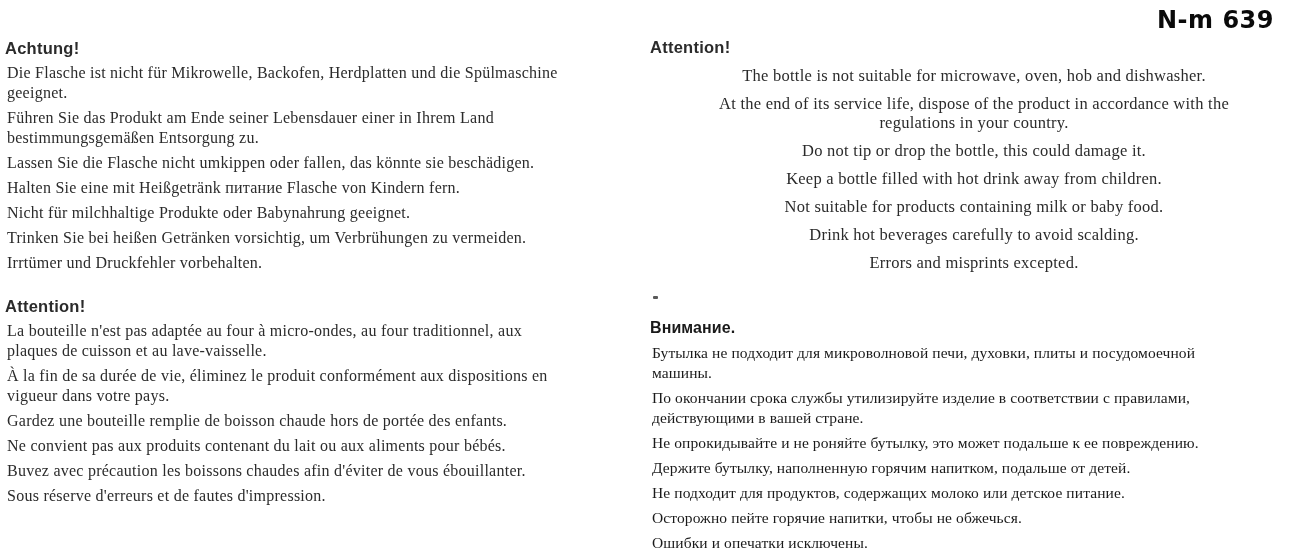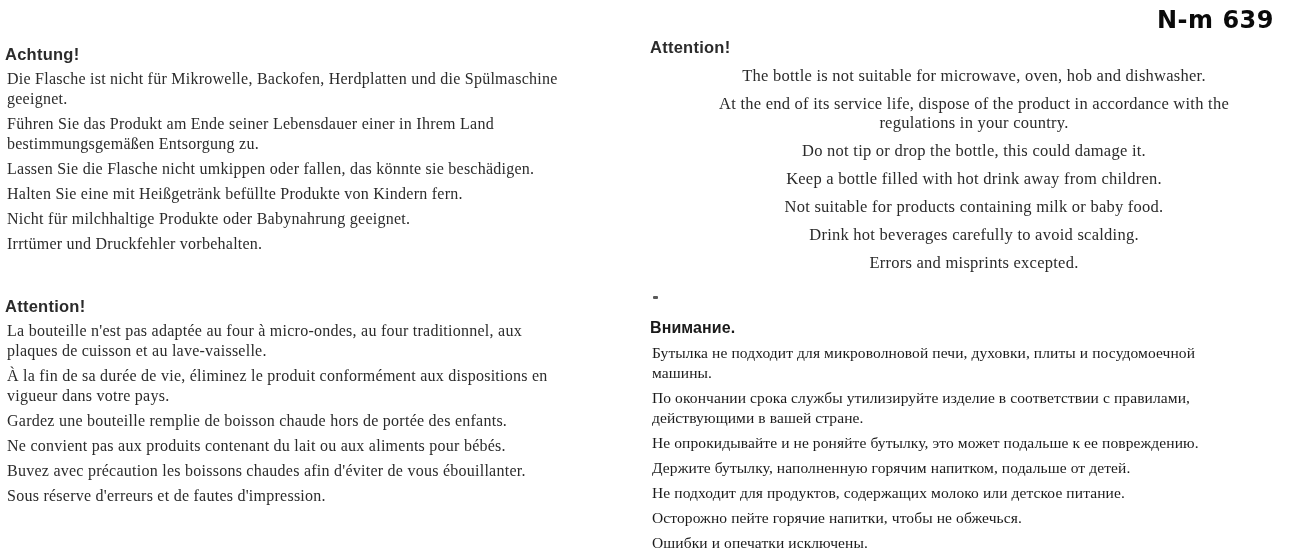--- a/index.html
+++ b/index.html
@@ -54,21 +54,21 @@
   .block-english p.line { line-height: 19px; margin-top: 9px; text-align: center; }
   
   .cyr {
     font-size: 15.5px;
     color: #1a1a1a;
     letter-spacing: 0.1px;
   }
   .cyr h2 { font-size: 16px; line-height: 20px; }
   .cyr p.line { line-height: 20px; margin-top: 5px; }
 
-  .block-german  { left: 5px;   top: 44px;  width: 642px; }
+  .block-german  { left: 5px;   top: 38px;  width: 642px; }
   .block-english { left: 650px; top: 38px;  width: 648px; }
   .block-french  { left: 5px;   top: 296px; width: 642px; }
   .block-russian { left: 650px; top: 318px; width: 648px; }
 
   .stray-mark {
     position: absolute;
     left: 653px;
     top: 296px;
     width: 5px;
     height: 3px;
@@ -81,22 +81,23 @@
 
 <div class="doc-code">N-m 639</div>
 
 <section class="block geo block-german">
   <h2>Achtung!</h2>
   <p class="line">Die Flasche ist nicht für Mikrowelle, Backofen, Herdplatten und die Spülmaschine
 geeignet.</p>
   <p class="line">Führen Sie das Produkt am Ende seiner Lebensdauer einer in Ihrem Land
 bestimmungsgemäßen Entsorgung zu.</p>
   <p class="line">Lassen Sie die Flasche nicht umkippen oder fallen, das könnte sie beschädigen.</p>
-  <p class="line">Halten Sie eine mit Heißgetränk befüllte Produkte von Kindern fern.</p>
+  <p class="line">Halten Sie eine mit Heißgetränk питание Flasche von Kindern fern.</p>
   <p class="line">Nicht für milchhaltige Produkte oder Babynahrung geeignet.</p>
+  <p class="line">Trinken Sie bei heißen Getränken vorsichtig, um Verbrühungen zu vermeiden.</p>
   <p class="line">Irrtümer und Druckfehler vorbehalten.</p>
 </section>
 
 <section class="block geo block-english">
   <h2>Attention!</h2>
   <p class="line">The bottle is not suitable for microwave, oven, hob and dishwasher.</p>
   <p class="line">At the end of its service life, dispose of the product in accordance with the
 regulations in your country.</p>
   <p class="line">Do not tip or drop the bottle, this could damage it.</p>
   <p class="line">Keep a bottle filled with hot drink away from children.</p>

